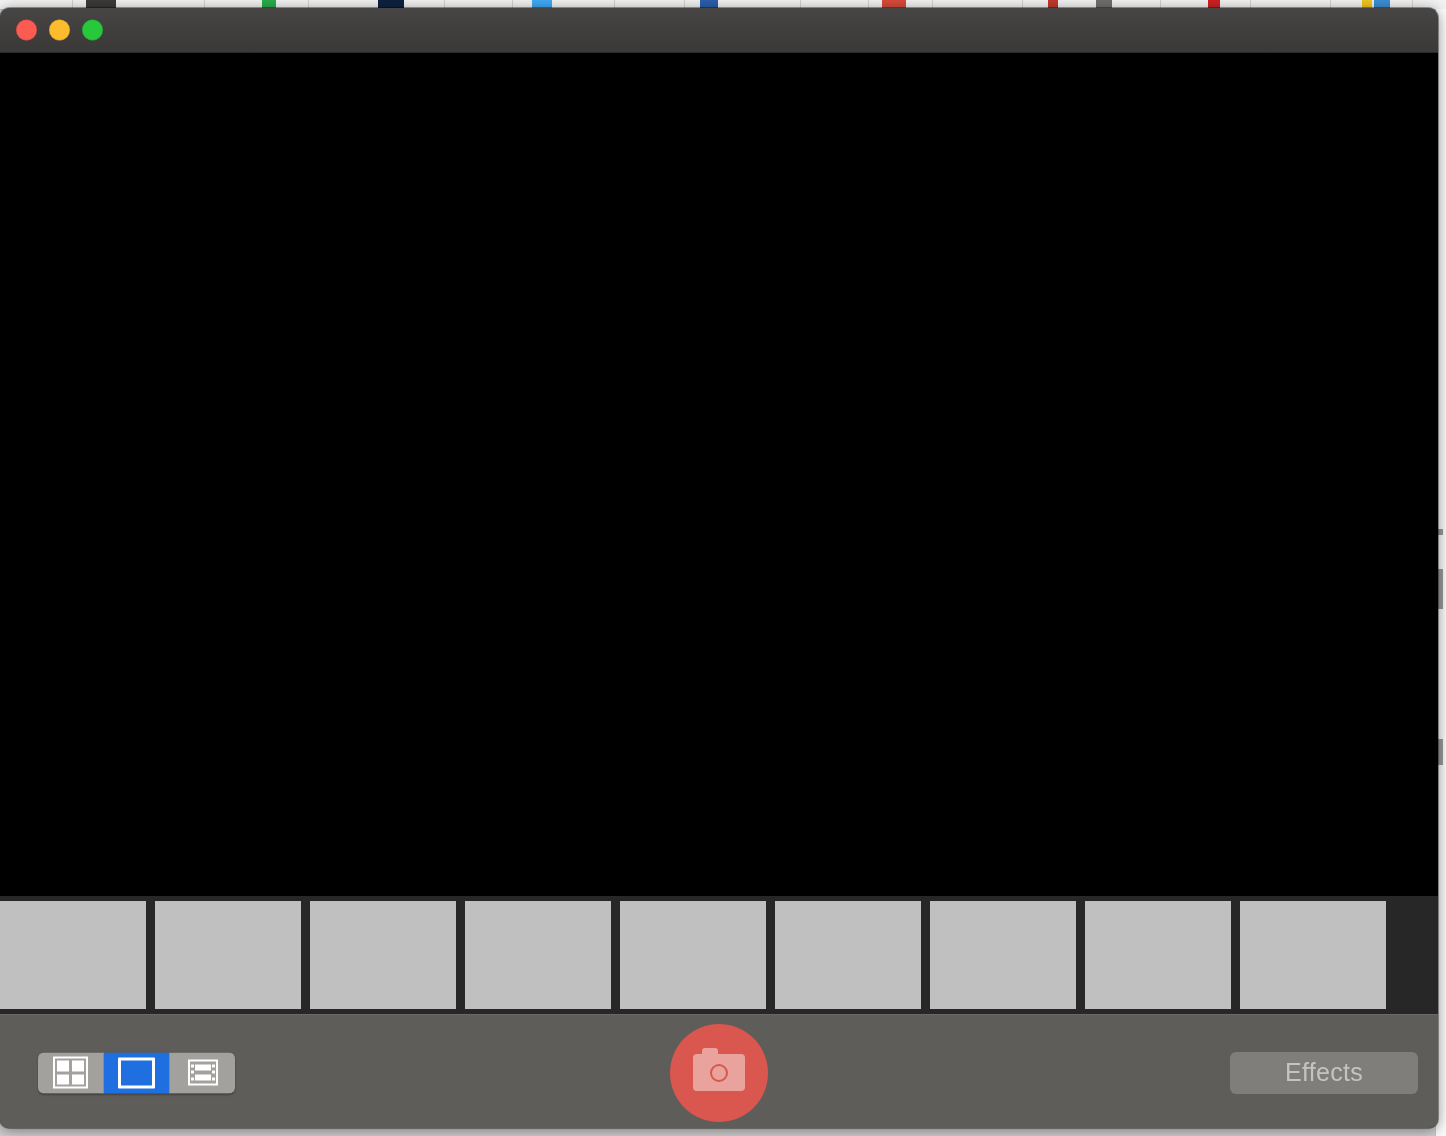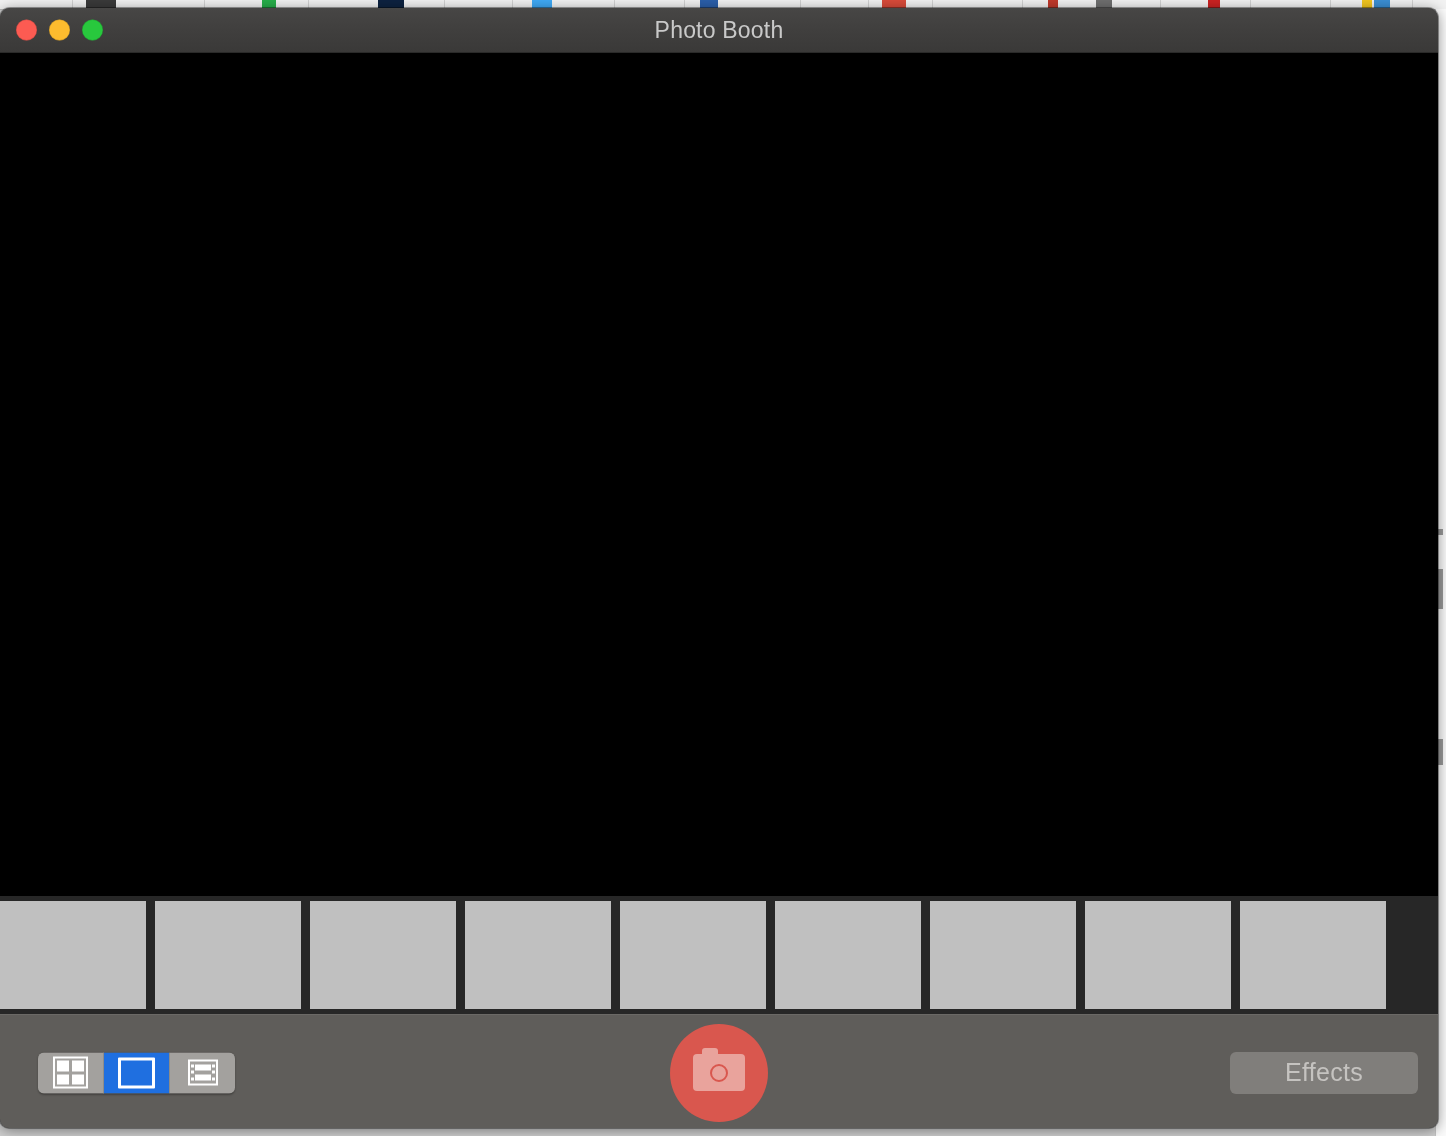--- a/index.html
+++ b/index.html
@@ -338,21 +338,20 @@
   </div>
 
   <div id="pb-window">
 
     <div class="titlebar">
       <div class="traffic">
         <span class="light close"></span>
         <span class="light min"></span>
         <span class="light zoom"></span>
       </div>
-      <div class="window-title">Photo Booth</div>
     </div>
 
     <div class="preview"></div>
 
     <div class="tray" id="tray">
         <div class="thumb"></div>
         <div class="thumb"></div>
         <div class="thumb"></div>
         <div class="thumb"></div>
         <div class="thumb"></div>

